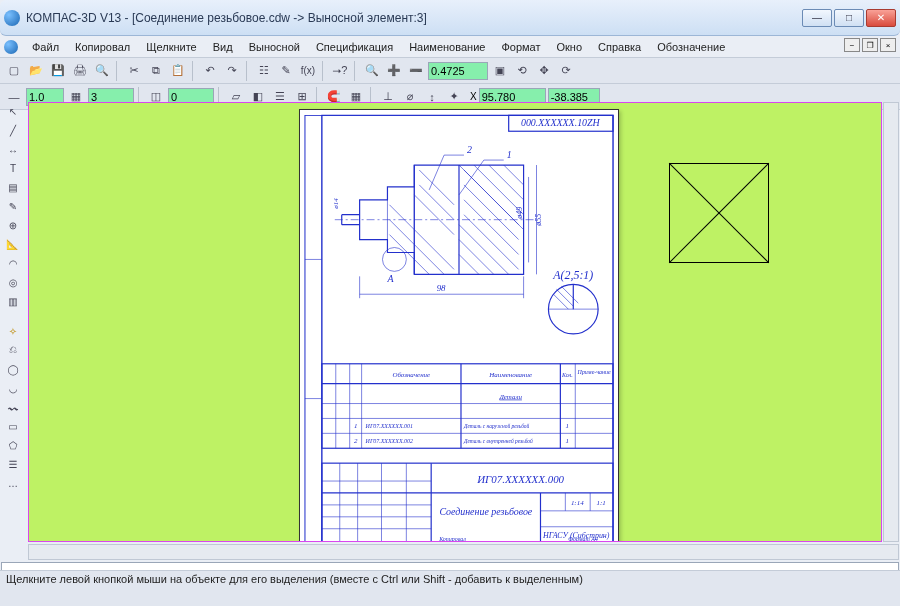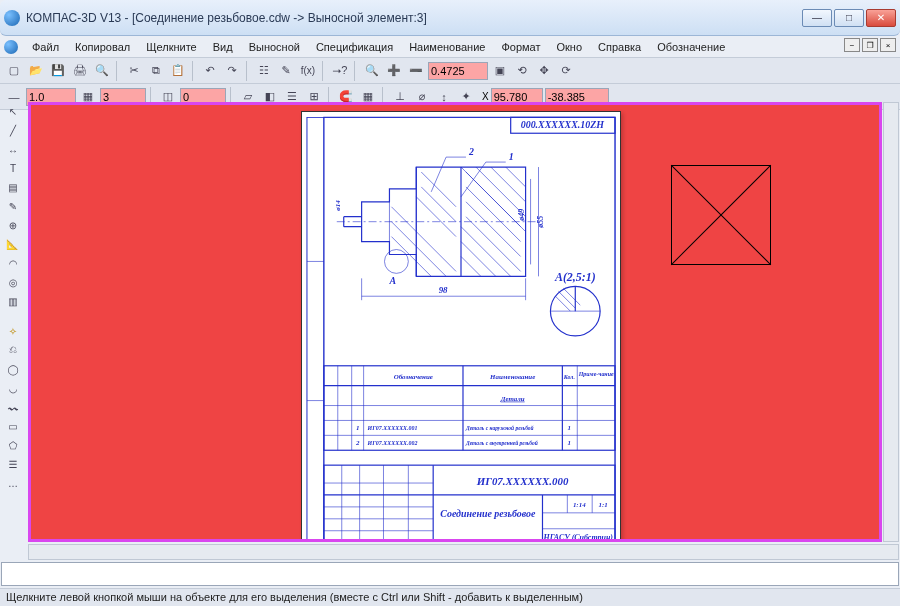--- a/index.html
+++ b/index.html
@@ -17,44 +17,44 @@
   .menubar { height: 22px; background: #eaeef5; display: flex; align-items: center; padding: 0 4px; border-bottom: 1px solid #c4ccd8; position: relative; }
   .menubar .app-icon-sm { width: 14px; height: 14px; border-radius: 50%; background: radial-gradient(circle at 30% 30%, #7ac0ff, #1a66b3); margin-right: 6px; }
   .menu-item { padding: 2px 8px; color: #222; cursor: default; }
   .mdi-btns { position: absolute; right: 4px; top: 2px; display: flex; gap: 2px; }
   .mdi-btn { width: 16px; height: 14px; border: 1px solid #888; background: #eee; display: flex; align-items: center; justify-content: center; font-size: 8px; }
 
   
   .toolbar { height: 26px; background: #e1e6ef; border-bottom: 1px solid #c4ccd8; display: flex; align-items: center; padding: 0 4px; gap: 2px; }
   .tbtn { width: 20px; height: 20px; border: 1px solid transparent; border-radius: 2px; display: flex; align-items: center; justify-content: center; font-size: 11px; color: #445; background: none; }
   .tsep { width: 4px; height: 20px; border-left: 1px solid #b8c0cc; margin: 0 2px; }
-  .tcombo { height: 18px; border: 1px solid #9aa6b8; background: #fca5a5; font-size: 11px; padding: 0 2px; }
+  .tcombo { height: 18px; border: 1px solid #9aa6b8; background: #86efac; font-size: 11px; padding: 0 2px; }
 
   
   .lefttool { position: absolute; left: 1px; top: 100px; width: 24px; display: flex; flex-direction: column; gap: 1px; padding: 2px; }
   .lefttool .tbtn { width: 20px; height: 18px; font-size: 10px; }
 
   
-  .workarea { position: absolute; left: 28px; top: 102px; right: 18px; bottom: 64px; background: #ef4444; border: 3px solid #d946ef; overflow: hidden; font-weight: bold; }
+  .workarea { position: absolute; left: 28px; top: 102px; right: 18px; bottom: 64px; background: #bef264; border: 1px solid #d946ef; overflow: hidden; }
   .drawing-page { position: absolute; left: 270px; top: 6px; width: 320px; height: 440px; background: #fff; border: 1px solid #333; box-shadow: 2px 2px 4px rgba(0,0,0,0.2); }
   .drawing-page svg { width: 100%; height: 100%; }
   .side-box { position: absolute; left: 640px; top: 60px; width: 100px; height: 100px; border: 1px solid #000; }
   .side-box::before, .side-box::after { content: ""; position: absolute; width: 141px; height: 1px; background: #000; top: 50%; left: 50%; }
   .side-box::before { transform: translate(-50%,-50%) rotate(45deg); }
   .side-box::after  { transform: translate(-50%,-50%) rotate(-45deg); }
 
   
   .vscroll { position: absolute; right: 1px; top: 102px; width: 16px; bottom: 64px; background: #e6eaf0; border: 1px solid #c0c8d4; }
   .hscroll-area { position: absolute; left: 28px; right: 1px; bottom: 46px; height: 16px; background: #e6eaf0; border: 1px solid #c0c8d4; }
 
   
   .propbox { position: absolute; left: 1px; right: 1px; bottom: 20px; height: 24px; background: #fff; border: 1px solid #9aa6b8; }
 
   
-  .statusbar { position: absolute; left: 0; right: 0; bottom: 0; height: 18px; background: #e1e6ef; border-top: 1px solid #c4ccd8; padding: 2px 6px; font-size: 11px; color: #222; white-space: nowrap; overflow: hidden; }
+  .statusbar { position: absolute; left: 0; right: 0; bottom: 0; height: 36px; background: #e1e6ef; border-top: 1px solid #c4ccd8; padding: 2px 6px; font-size: 11px; color: #222; white-space: nowrap; overflow: hidden; }
 
   
   .bp { stroke: #2330cc; fill: none; }
   .thin { stroke-width: 0.6; }
   .thick { stroke-width: 1.2; }
   .txt { font-family: "Times New Roman", serif; font-style: italic; fill: #2330cc; }
 </style>
 </head>
 <body>
 
@@ -113,42 +113,42 @@
   <div class="tbtn">➖</div>
   <input class="tcombo" style="width: 60px;" value="0.4725">
   <div class="tbtn">▣</div>
   <div class="tbtn">⟲</div>
   <div class="tbtn">✥</div>
   <div class="tbtn">⟳</div>
 </div>
 
 <div class="toolbar">
   <div class="tbtn">—</div>
-  <input class="tcombo" style="width: 50px;" value="1.0">
+  <input class="tcombo" style="width: 38px;" value="1.0">
   <div class="tbtn">▦</div>
   <input class="tcombo" style="width: 46px;" value="3">
   <div class="tsep"></div>
   <div class="tbtn">◫</div>
   <input class="tcombo" style="width: 46px;" value="0">
   <div class="tsep"></div>
   <div class="tbtn">▱</div>
   <div class="tbtn">◧</div>
   <div class="tbtn">☰</div>
   <div class="tbtn">⊞</div>
   <div class="tsep"></div>
   <div class="tbtn" style="color:#c33">🧲</div>
   <div class="tbtn">▦</div>
   <div class="tsep"></div>
   <div class="tbtn">⊥</div>
   <div class="tbtn">⌀</div>
   <div class="tbtn">↕</div>
   <div class="tbtn">✦</div>
   <span style="margin-left:4px;font-size:10px">X</span>
-  <input class="tcombo" style="width: 52px;" value="95.780">
-  <input class="tcombo" style="width: 64px;" value="-38.385">
+  <input class="tcombo" style="width: 67px;" value="95.780">
+  <input class="tcombo" style="width: 52px;" value="-38.385">
 </div>
 
 <div class="lefttool">
   <div class="tbtn">↖</div>
   <div class="tbtn">╱</div>
   <div class="tbtn">↔</div>
   <div class="tbtn">T</div>
   <div class="tbtn">▤</div>
   <div class="tbtn">✎</div>
   <div class="tbtn">⊕</div>

